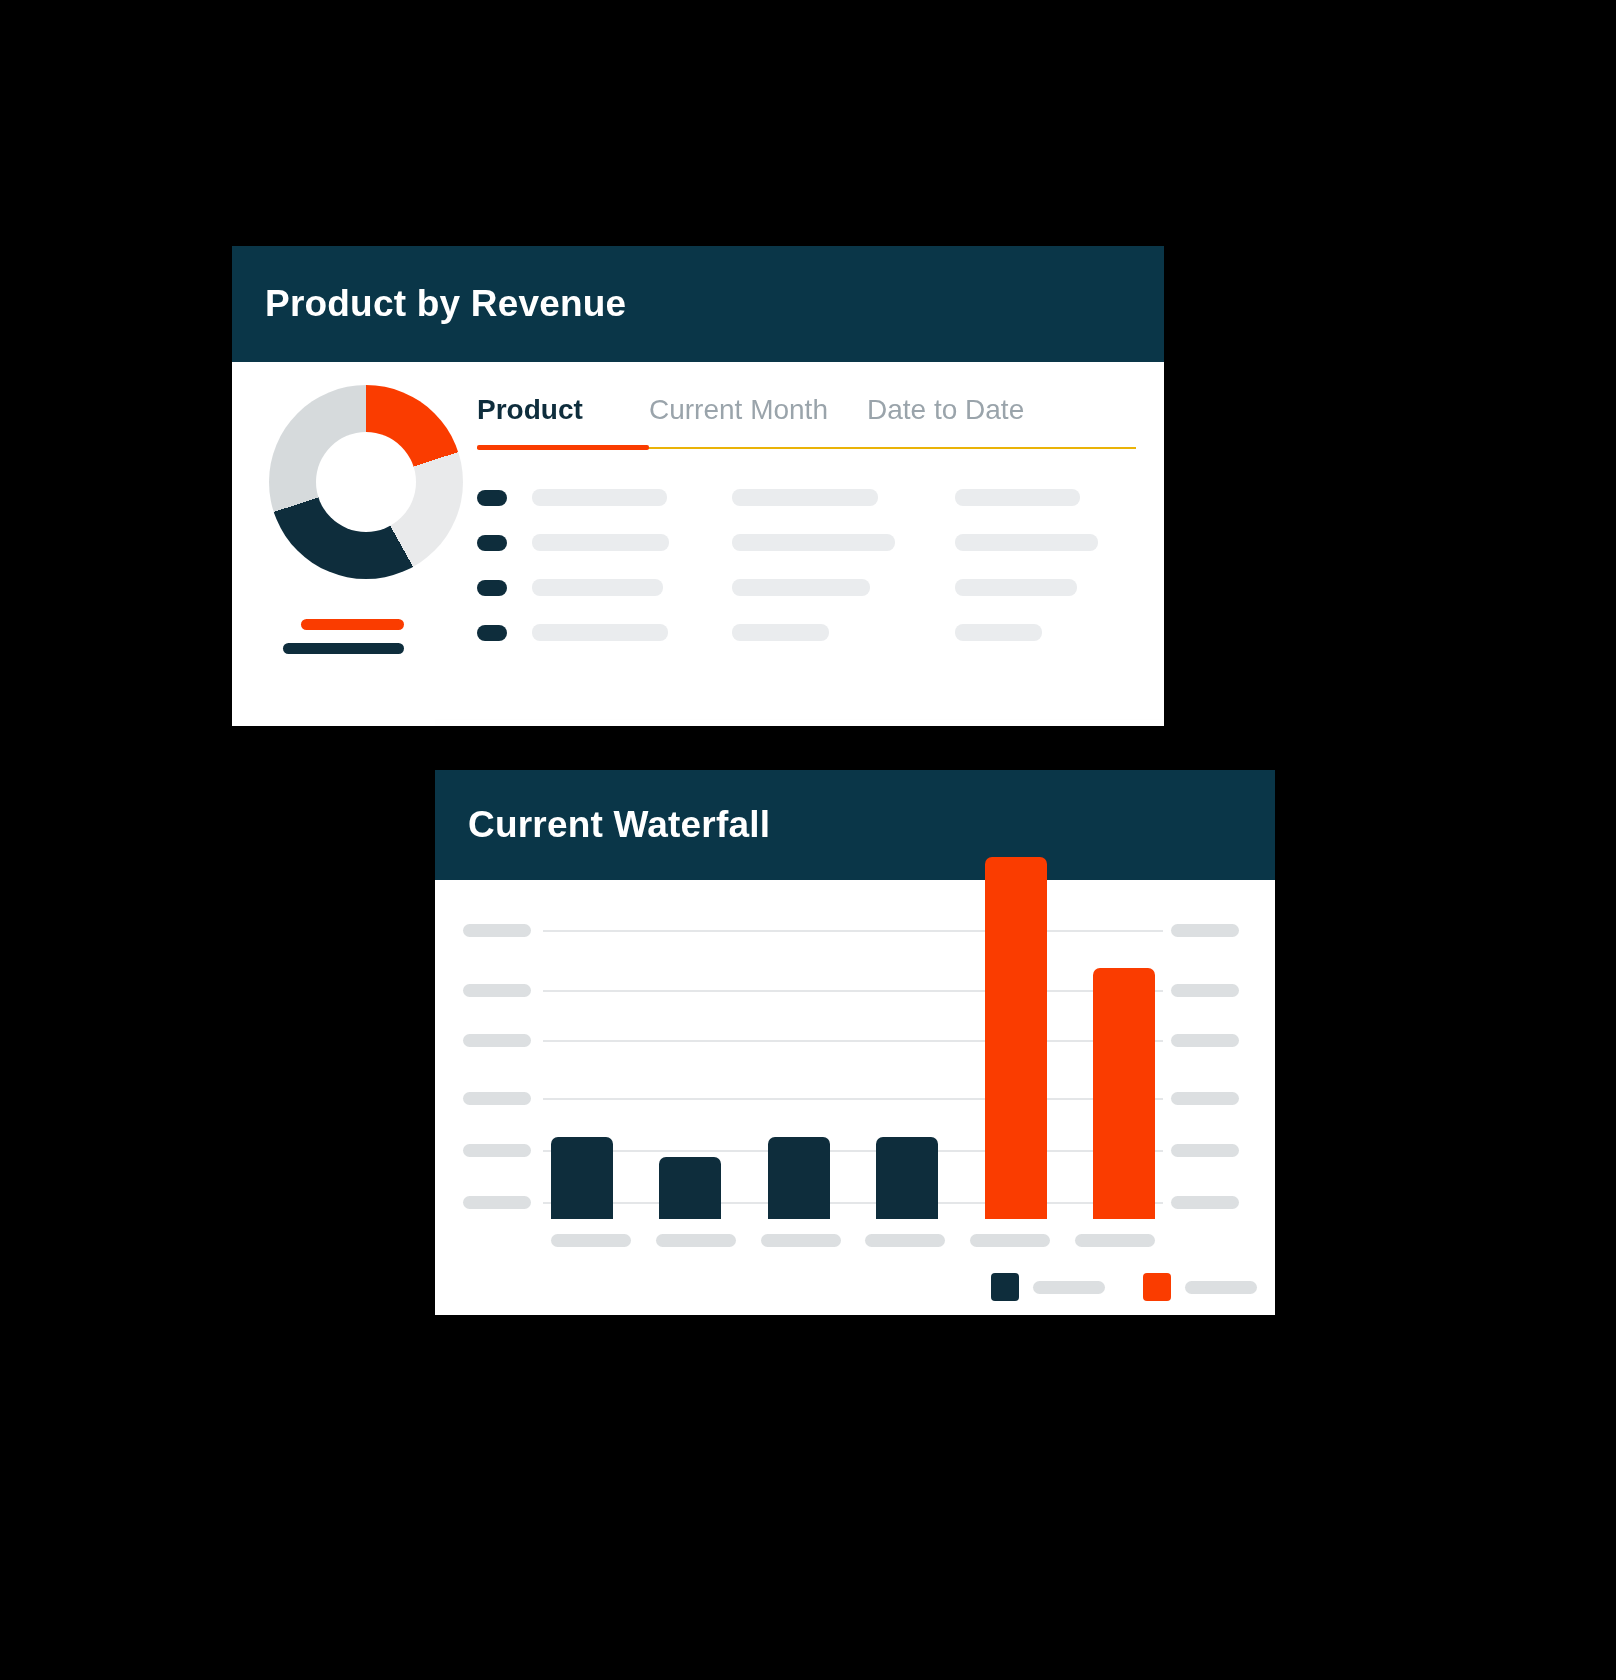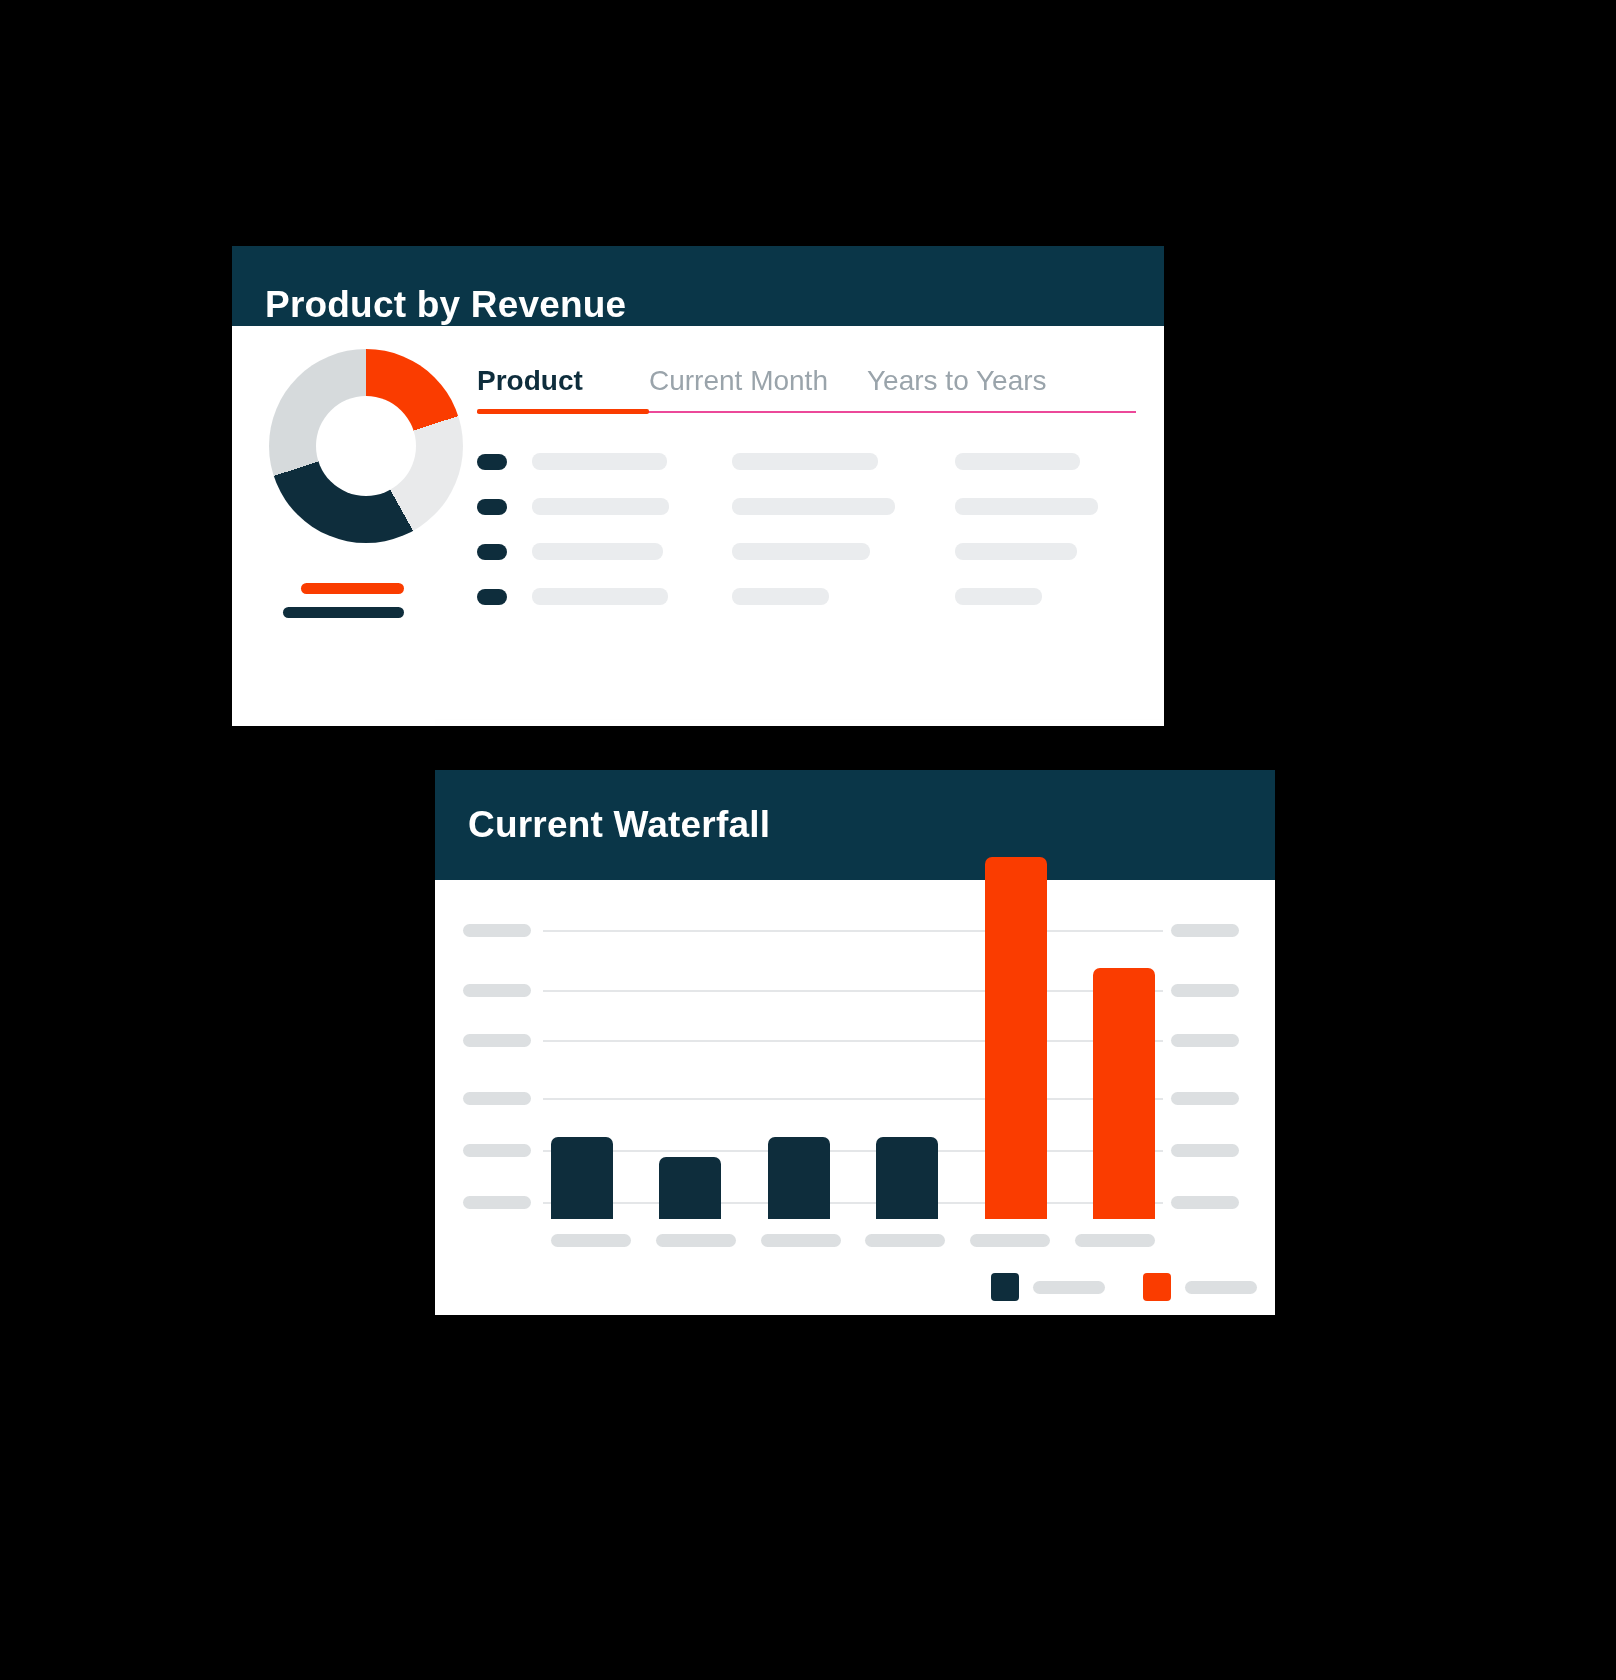--- a/index.html
+++ b/index.html
@@ -30,21 +30,21 @@
     color:#ffffff;
     font-size:37px;
     font-weight:700;
     letter-spacing:0.2px;
     white-space:nowrap;
   }
   .card-body{background:#ffffff;width:100%;box-sizing:border-box;position:relative;}
 
   
   #card-product{left:232px;top:246px;width:932px;height:480px;}
-  #card-product .card-header{height:80px;padding-left:33px;align-items:flex-end;}
+  #card-product .card-header{height:116px;padding-left:33px;}
   #card-product .card-body{height:364px;}
 
   .product-row{display:flex;}
 
   .donut-col{
     width:245px;
     padding-top:23px;
     padding-left:37px;
     box-sizing:border-box;
   }
@@ -62,22 +62,22 @@
   .legend-bar{height:11px;border-radius:6px;margin-bottom:13px;}
 
   .table-col{
     flex:1;
     padding-top:25px;
     padding-right:28px;
     box-sizing:border-box;
   }
   .tabs{
     display:flex;
-    align-items:flex-end;
-    border-bottom:2px solid #ec4899;
+    align-items:center;
+    border-bottom:2px solid #eab308;
     position:relative;
     height:60px;
   }
   .tab{
     font-size:28px;
     color:#9aa4ab;
     padding-bottom:14px;
     white-space:nowrap;
   }
   .tab.tab-product{width:172px;}
@@ -179,21 +179,21 @@
           <div class="donut-legend">
             <div class="legend-bar" id="dlegend-0" style="background: rgb(250, 60, 0); width: 103px; margin-left: 18px;"></div>
             <div class="legend-bar" id="dlegend-1" style="background: rgb(14, 45, 60); width: 121px;"></div>
           </div>
         </div>
 
         <div class="table-col">
           <div class="tabs">
             <div class="tab tab-product active">Product</div>
             <div class="tab tab-current">Current Month</div>
-            <div class="tab tab-years">Years to Years</div>
+            <div class="tab tab-years">Date to Date</div>
             <div class="tab-underline"></div>
           </div>
           <div class="skeleton-rows" id="sk-rows">
               <div class="sk-row">
                 <div class="sk-bullet" style="background: rgb(14, 45, 60);"></div>
                 <div class="sk-bar sk-c1" style="width: 135px; margin-left: 25px;"></div>
                 <div class="sk-bar sk-c2" style="width: 146px; margin-left: 65px;"></div>
                 <div class="sk-bar sk-c3" style="width: 125px; margin-left: 77px;"></div>
               </div>
               <div class="sk-row">

